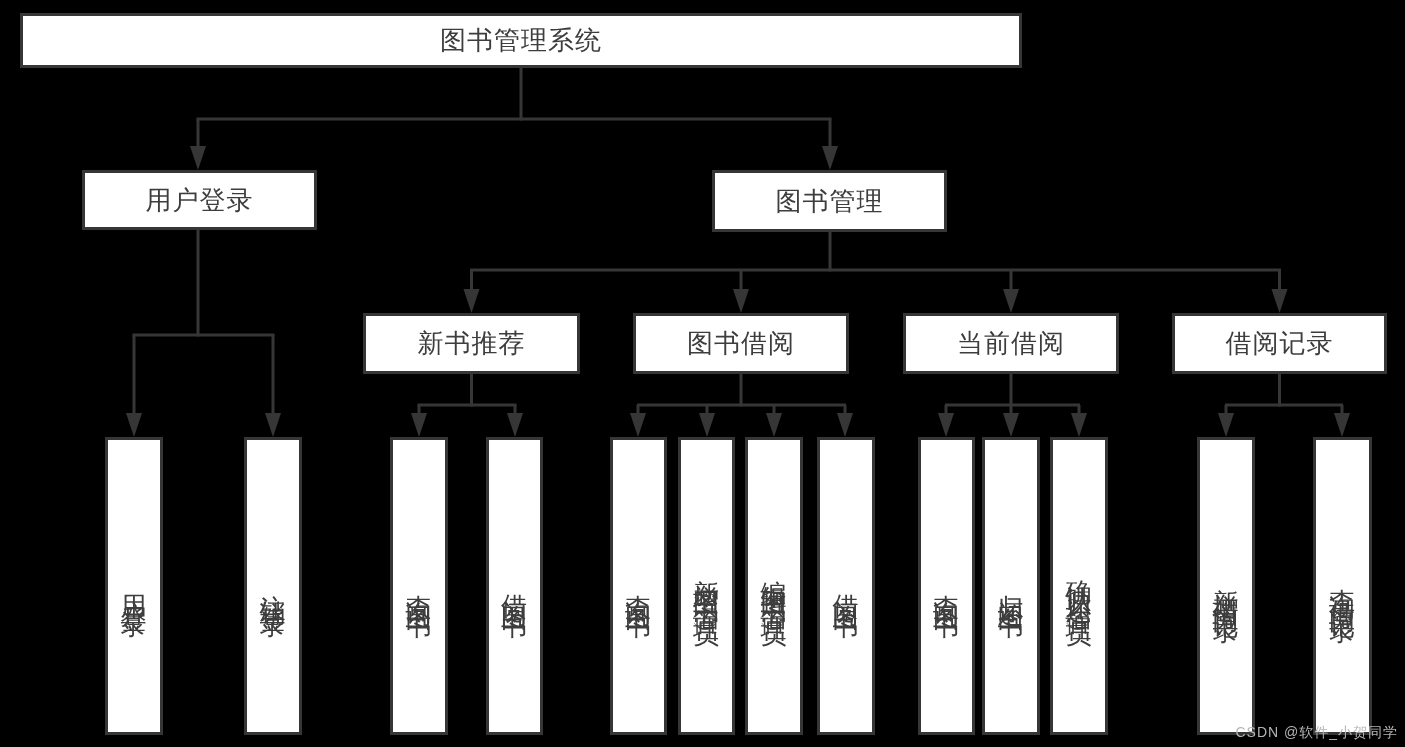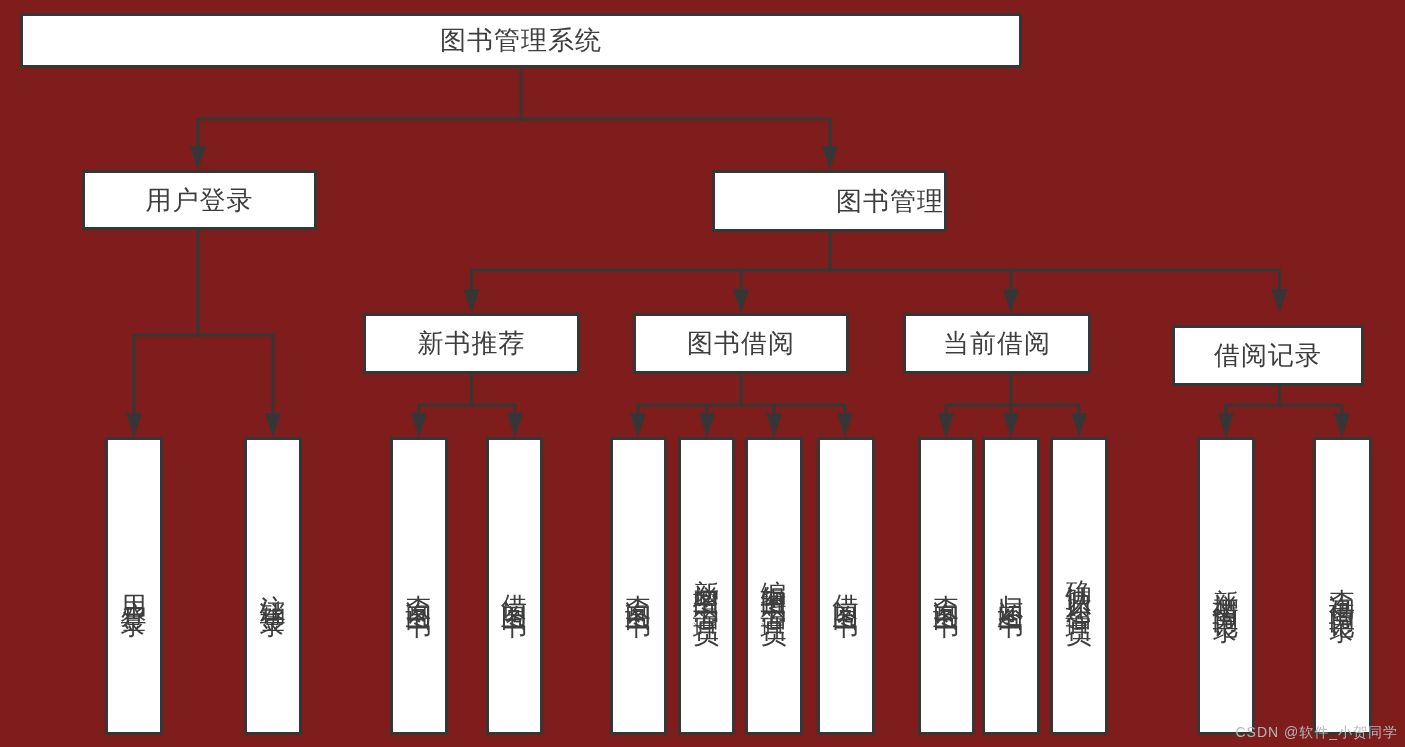--- a/index.html
+++ b/index.html
@@ -1,20 +1,20 @@
 <!DOCTYPE html>
 <html><head>
 <meta charset="utf-8">
 <style>
   html, body { margin: 0; padding: 0; background: #ffffff; }
   .canvas {
     position: relative;
     width: 1405px;
     height: 747px;
-    background: #7f1d1d;
+    background: #000000;
     overflow: hidden;
     font-family: "Liberation Sans", sans-serif;
     color: #3d3d3d;
   }
   .edges {
     position: absolute;
     left: 0; top: 0;
     width: 1405px; height: 747px;
     z-index: 0;
   }
@@ -28,27 +28,27 @@
     justify-content: center;
     z-index: 1;
     font-size: 26px;
     letter-spacing: 1px;
     white-space: nowrap;
   }
   
   .n-root  { left: 20px;  top: 13px;  width: 1002px; height: 55px; }
   
   .n-ulogin { left: 82px;  top: 170px; width: 235px; height: 60px; }
-  .n-bmgmt  { left: 712px; top: 170px; width: 235px; height: 62px; justify-content: flex-end; }
+  .n-bmgmt  { left: 712px; top: 170px; width: 235px; height: 62px; }
   
   .lvl3 { top: 313px; height: 61px; }
   .n-nbr { left: 363px;  width: 217px; text-align: right; }
   .n-bb  { left: 633px;  width: 216px; text-align: center; }
-  .n-cb  { left: 903px;  width: 188px; }
-  .n-br  { left: 1172px; width: 192px; margin-top: 12px; }
+  .n-cb  { left: 903px;  width: 216px; }
+  .n-br  { left: 1172px; width: 215px; }
   
   .leaf { top: 437px; height: 298px; width: 58px; }
   .leaf span {
     writing-mode: vertical-rl;
     text-orientation: mixed;
     font-size: 26px;
     letter-spacing: 6px;
     line-height: 1;
   }
   .n-a1 { left: 105px; }

